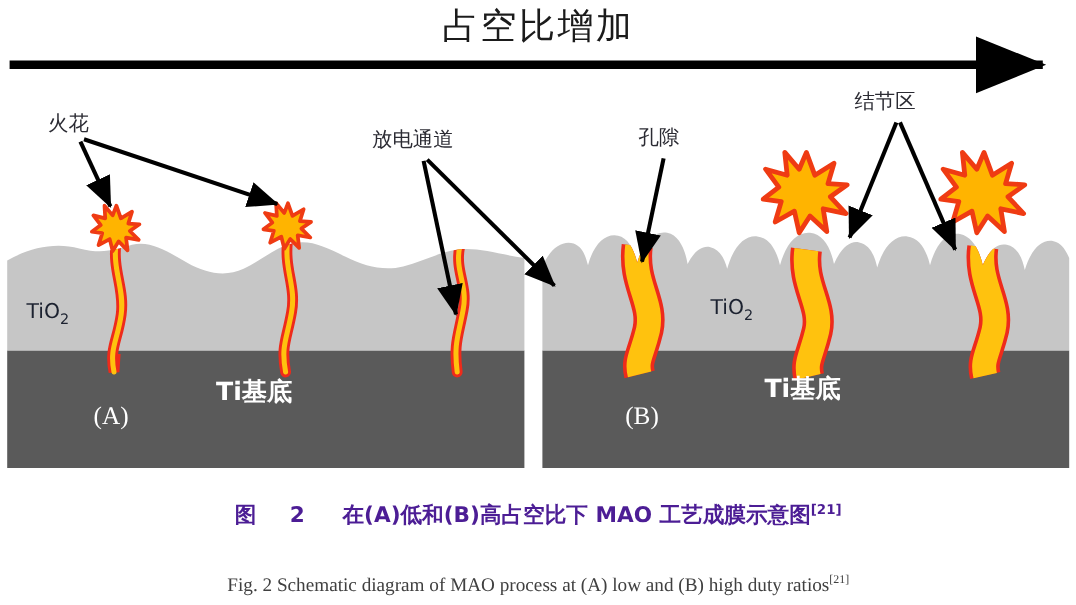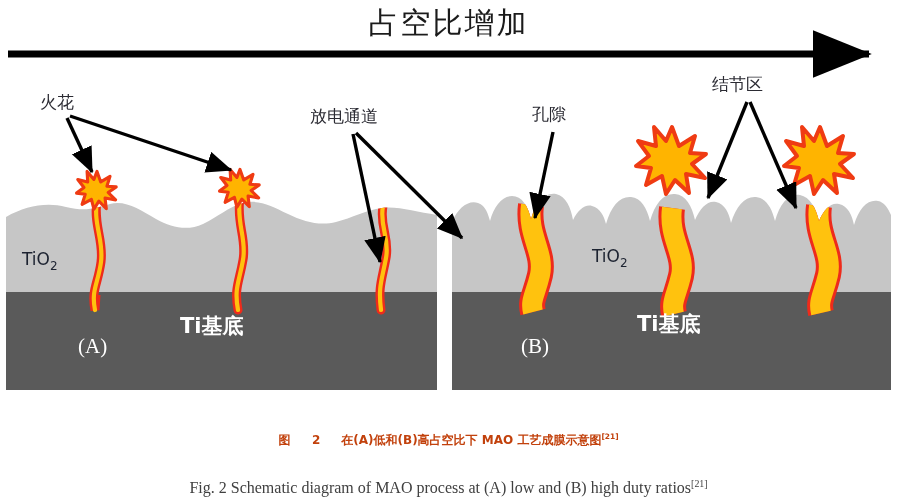--- a/index.html
+++ b/index.html
@@ -42,27 +42,27 @@
     left: 0;
     top: 0;
     width: 897px;
     height: 430px;
   }
 
   
   .caption-cn {
     position: absolute;
     left: 0;
-    top: 432px;
+    top: 417px;
     width: 897px;
     text-align: center;
     font-family: "DejaVu Sans", sans-serif;
     font-weight: bold;
-    font-size: 12px;
-    color: #c2410c;
+    font-size: 18px;
+    color: #4c1d95;
   }
   .caption-cn .num { letter-spacing: 3px; }
   .caption-en {
     position: absolute;
     left: 0;
     top: 478px;
     width: 897px;
     text-align: center;
     font-family: "Liberation Serif", serif;
     font-size: 16px;

